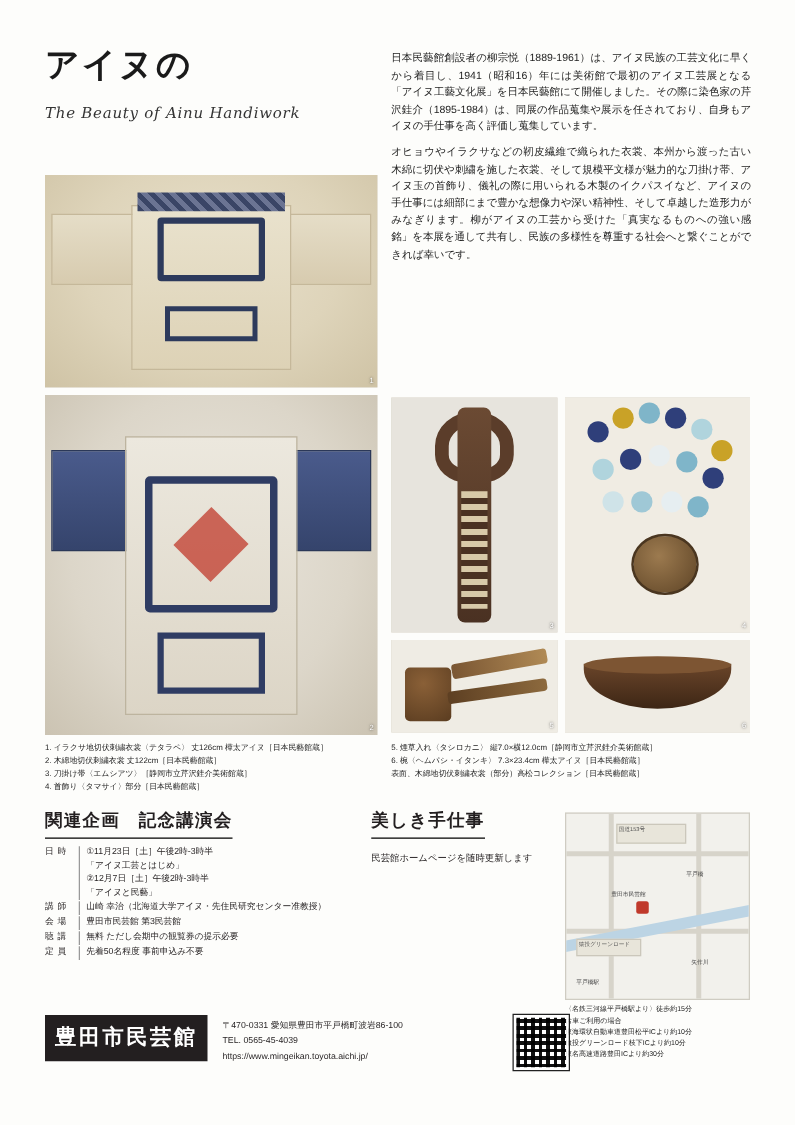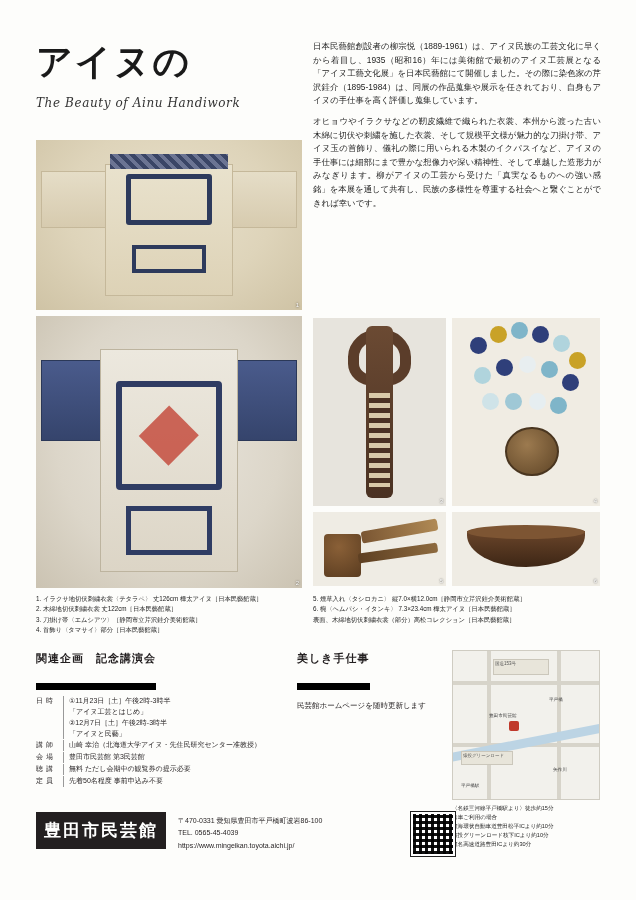--- a/index.html
+++ b/index.html
@@ -16,23 +16,23 @@
     background: #fdfdfb;
   }
 
   
   .header {
     position: absolute;
     left: 36px; top: 36px;
     width: 260px;
   }
   .title-line {
-    font-family: Liberation Serif, serif;
+    font-family: Liberation Mono, monospace;
     font-weight: 700;
-    font-size: 36px;
+    font-size: 27px;
     letter-spacing: 2px;
     line-height: 1.45;
     color: #1a1a1a;
   }
   .title-sub {
     font-family: "DejaVu Serif", serif;
     font-style: italic;
     font-size: 12px;
     letter-spacing: 0.6px;
     color: #333;
@@ -206,25 +206,25 @@
     position: absolute;
     left: 313px; top: 594px;
     width: 290px;
     font-size: 6.3px;
     line-height: 1.65;
     color: #222;
   }
 
   
   .sec-head {
-    font-size: 11px;
+    font-size: 14px;
     font-weight: 700;
     letter-spacing: 1px;
-    border-bottom: 7px solid #000000;
-    padding-bottom: 17px;
+    border-bottom: 1px solid #000000;
+    padding-bottom: 4px;
     margin-bottom: 6px;
     display: inline-block;
   }
   .events {
     position: absolute;
     left: 36px; top: 648px;
     width: 250px;
   }
   .ev-row {
     display: flex;
@@ -338,21 +338,21 @@
 <body>
 
 <div class="page">
 
   <div class="header">
     <div class="title-line">アイヌの</div>
     <div class="title-sub">The Beauty of Ainu Handiwork</div>
   </div>
 
   <div class="intro">
-    <p>日本民藝館創設者の柳宗悦（1889-1961）は、アイヌ民族の工芸文化に早くから着目し、1935（昭和16）年には美術館で最初のアイヌ工芸展となる「アイヌ工藝文化展」を日本民藝館にて開催しました。その際に染色家の芹沢銈介（1895-1984）は、同展の作品蒐集や展示を任されており、自身もアイヌの手仕事を高く評価し蒐集しています。</p>
+    <p>日本民藝館創設者の柳宗悦（1889-1961）は、アイヌ民族の工芸文化に早くから着目し、1941（昭和16）年には美術館で最初のアイヌ工芸展となる「アイヌ工藝文化展」を日本民藝館にて開催しました。その際に染色家の芹沢銈介（1895-1984）は、同展の作品蒐集や展示を任されており、自身もアイヌの手仕事を高く評価し蒐集しています。</p>
     <p>オヒョウやイラクサなどの靭皮繊維で織られた衣裳、本州から渡った古い木綿に切伏や刺繍を施した衣裳、そして規模平文様が魅力的な刀掛け帯、アイヌ玉の首飾り、儀礼の際に用いられる木製のイクパスイなど、アイヌの手仕事には細部にまで豊かな想像力や深い精神性、そして卓越した造形力がみなぎります。柳がアイヌの工芸から受けた「真実なるものへの強い感銘」を本展を通して共有し、民族の多様性を尊重する社会へと繋ぐことができれば幸いです。</p>
   </div>
 
   <div class="photo" id="photo1">
     <div class="coat1">
       <div class="sleeveL"></div>
       <div class="sleeveR"></div>
       <div class="body"></div>
       <div class="shoulder"></div>
       <div class="deco"></div>

